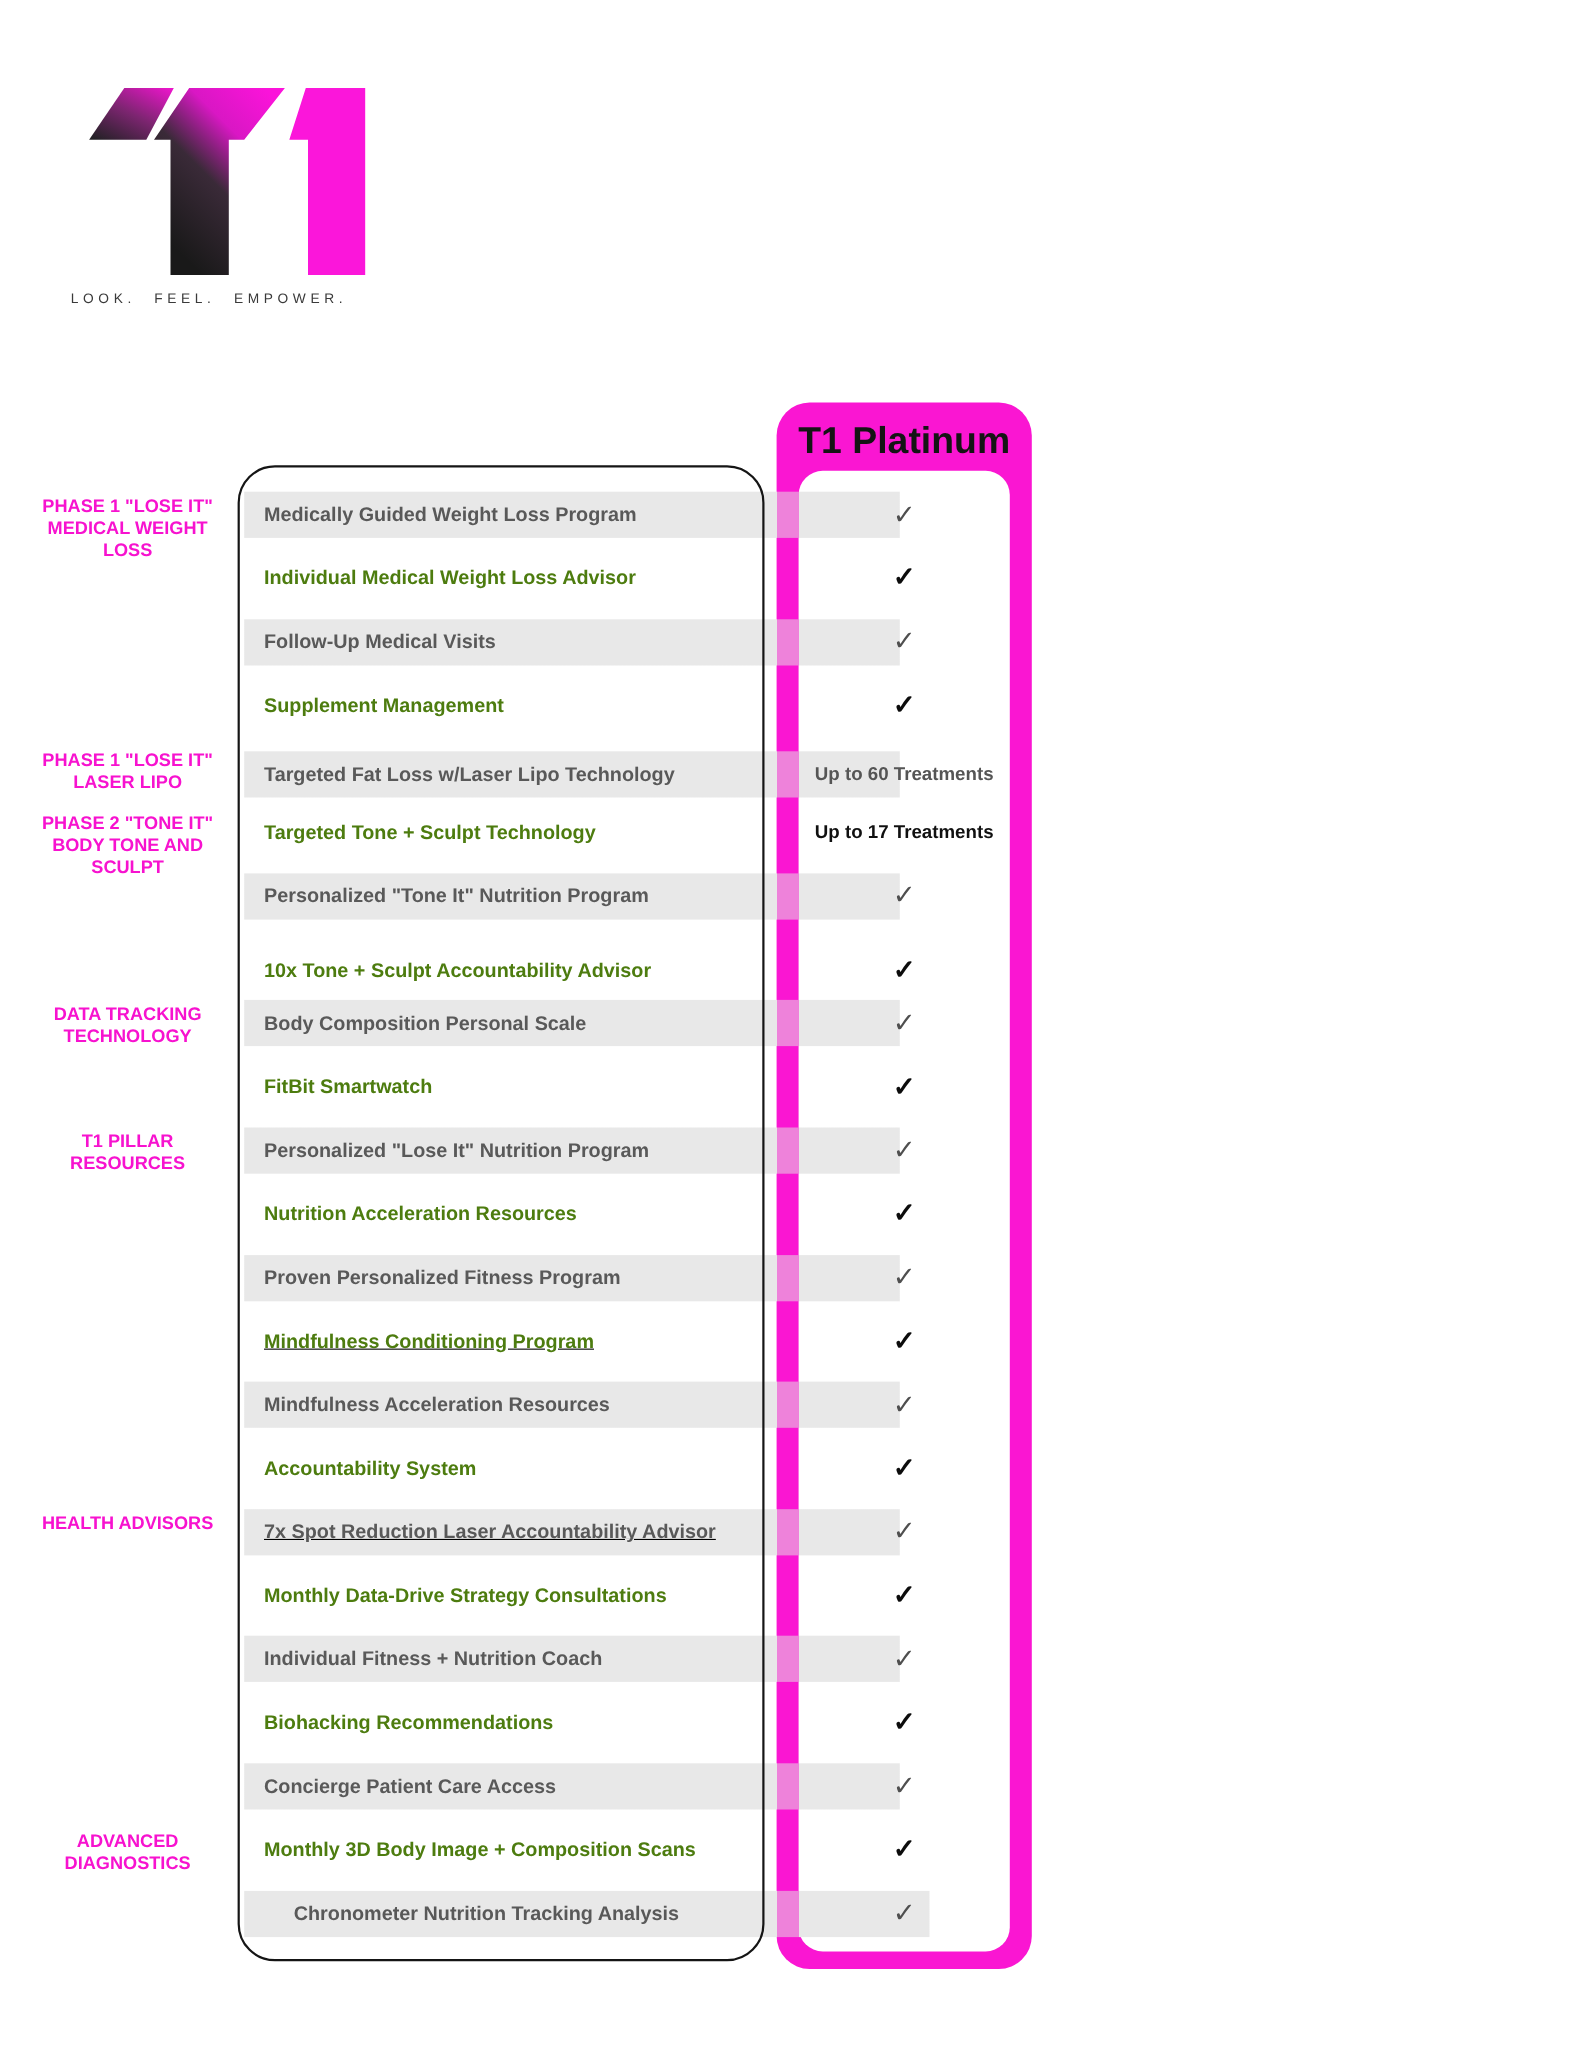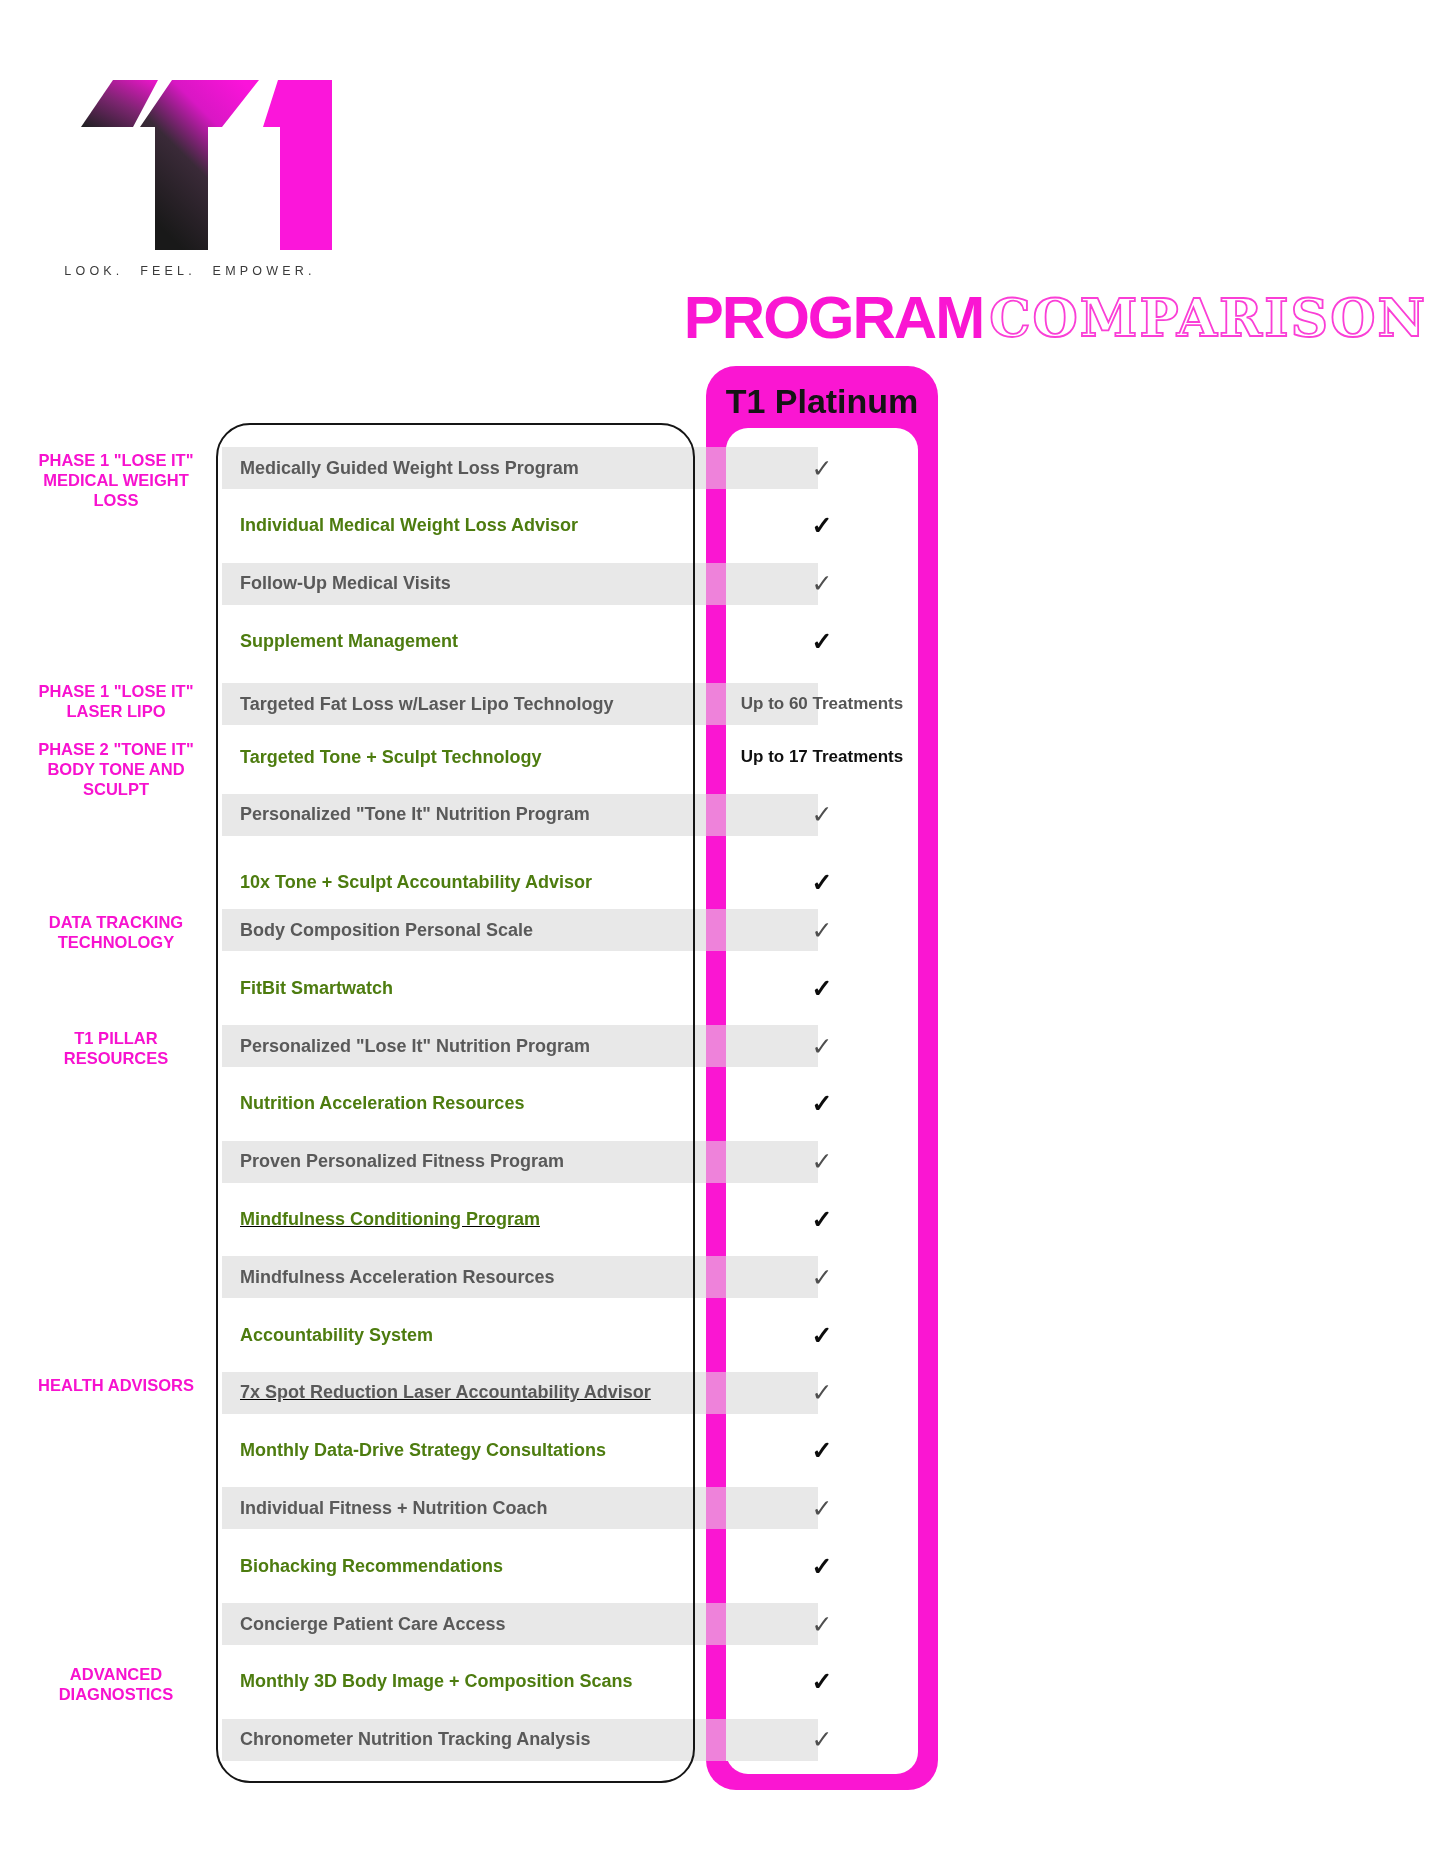--- a/index.html
+++ b/index.html
@@ -94,24 +94,20 @@
         <stop offset="50%" stop-color="#7c2570"></stop>
         <stop offset="100%" stop-color="#232125"></stop>
       </linearGradient>
     </defs>
     <polygon points="58,25 103,25 78,72 26,72" fill="url(#gradSlash)"></polygon>
     <polygon points="117,25 204,25 167,72 153,72 153,195 100,195 100,72 85,72" fill="url(#gradT)"></polygon>
     <polygon points="223,25 277,25 277,195 225,195 225,72 208,72" fill="#fb16da"></polygon>
   </svg>
   <div class="tagline">LOOK. FEEL. EMPOWER.</div>
 
-  <div class="title-row">
-    <span class="title-solid">PROGRAM</span>
-    <span class="title-outline">COMPARISON</span>
-  </div>
 
   <div class="pink-col">
     <div class="plan-header">T1 Platinum</div>
     <div class="pink-col-inner"></div>
   </div>
 
   <div>
       <div class="row shaded" style="top: 447px;">
         <div class="feature">Medically Guided Weight Loss Program</div>
         <div class="cell check">✓</div>
@@ -193,21 +189,21 @@
         <div class="cell check">✓</div>
       </div>
       <div class="row shaded" style="top: 1603px;">
         <div class="feature">Concierge Patient Care Access</div>
         <div class="cell check">✓</div>
       </div>
       <div class="row" style="top: 1660.8px;">
         <div class="feature">Monthly 3D Body Image + Composition Scans</div>
         <div class="cell check">✓</div>
       </div>
-      <div class="row shaded" style="top: 1718.6px;">
+      <div class="row shaded" style="top: 1718.6px; padding-left: 27px;">
         <div class="feature">Chronometer Nutrition Tracking Analysis</div>
         <div class="cell check">✓</div>
       </div>
     </div>
   <div>
       <div class="category" style="top: 450px;">PHASE 1 "LOSE IT"<br>MEDICAL WEIGHT<br>LOSS</div>
       <div class="category" style="top: 681.2px;">PHASE 1 "LOSE IT"<br>LASER LIPO</div>
       <div class="category" style="top: 739px;">PHASE 2 "TONE IT"<br>BODY TONE AND<br>SCULPT</div>
       <div class="category" style="top: 912.4px;">DATA TRACKING<br>TECHNOLOGY</div>
       <div class="category" style="top: 1028px;">T1 PILLAR<br>RESOURCES</div>

